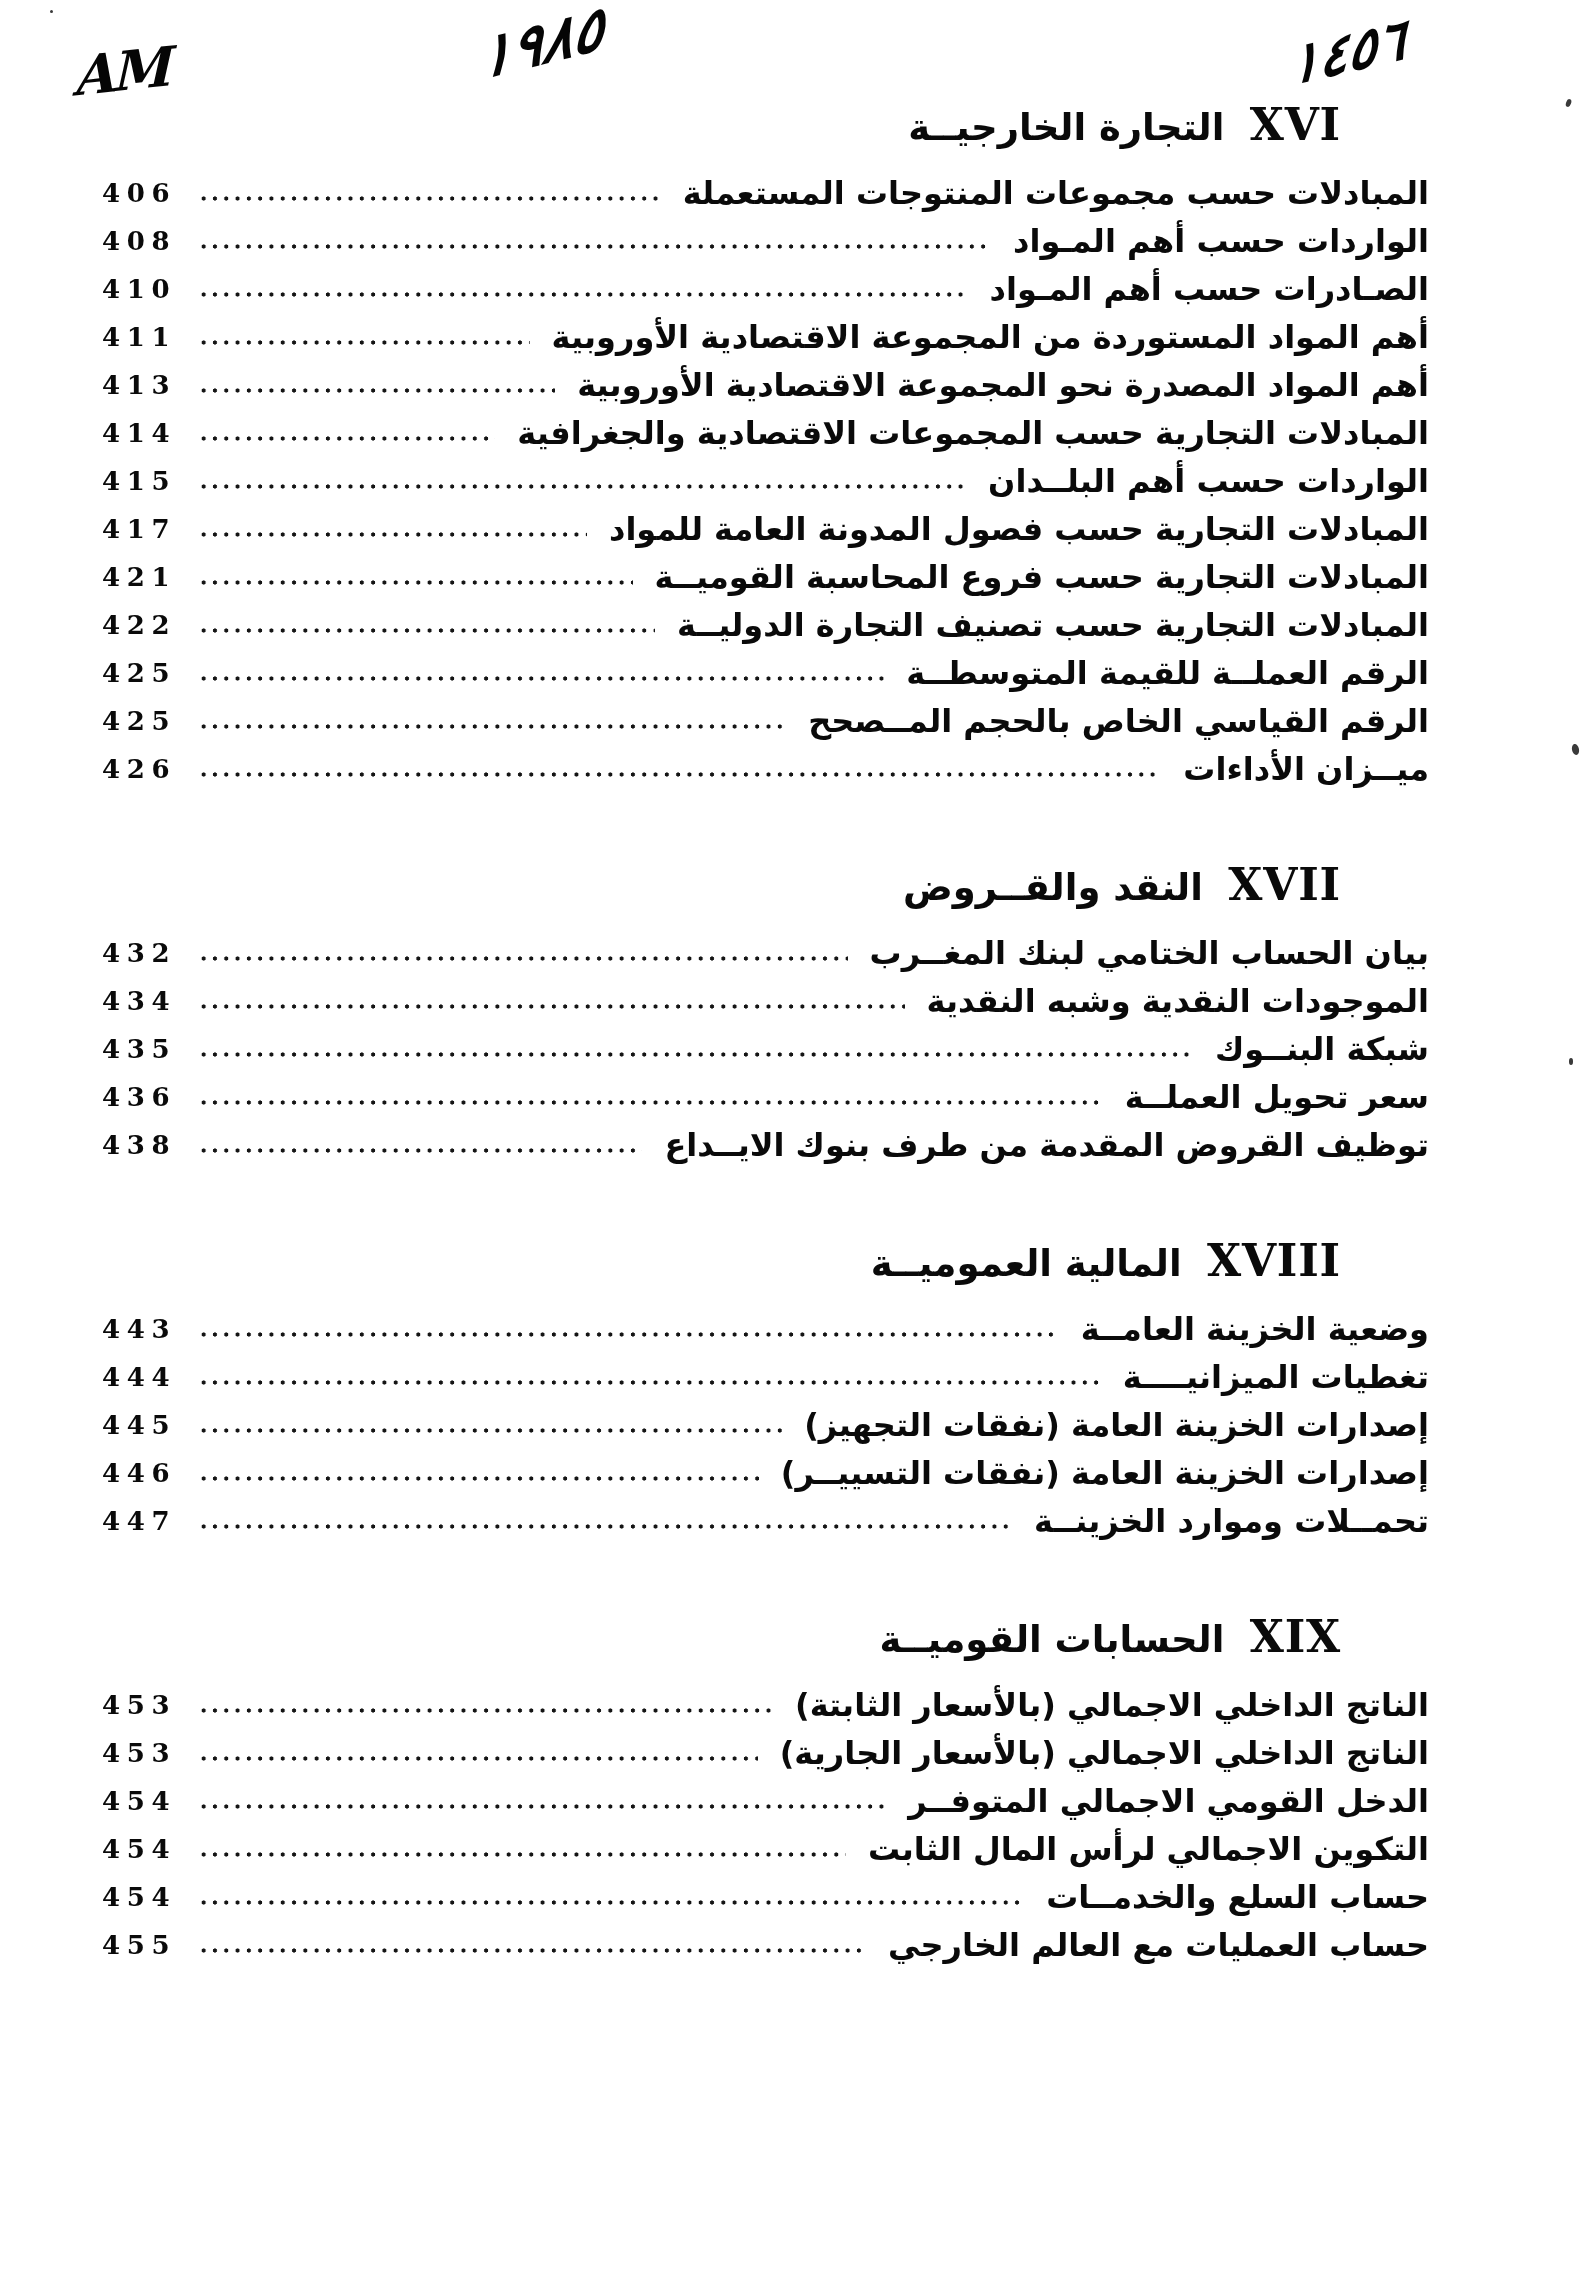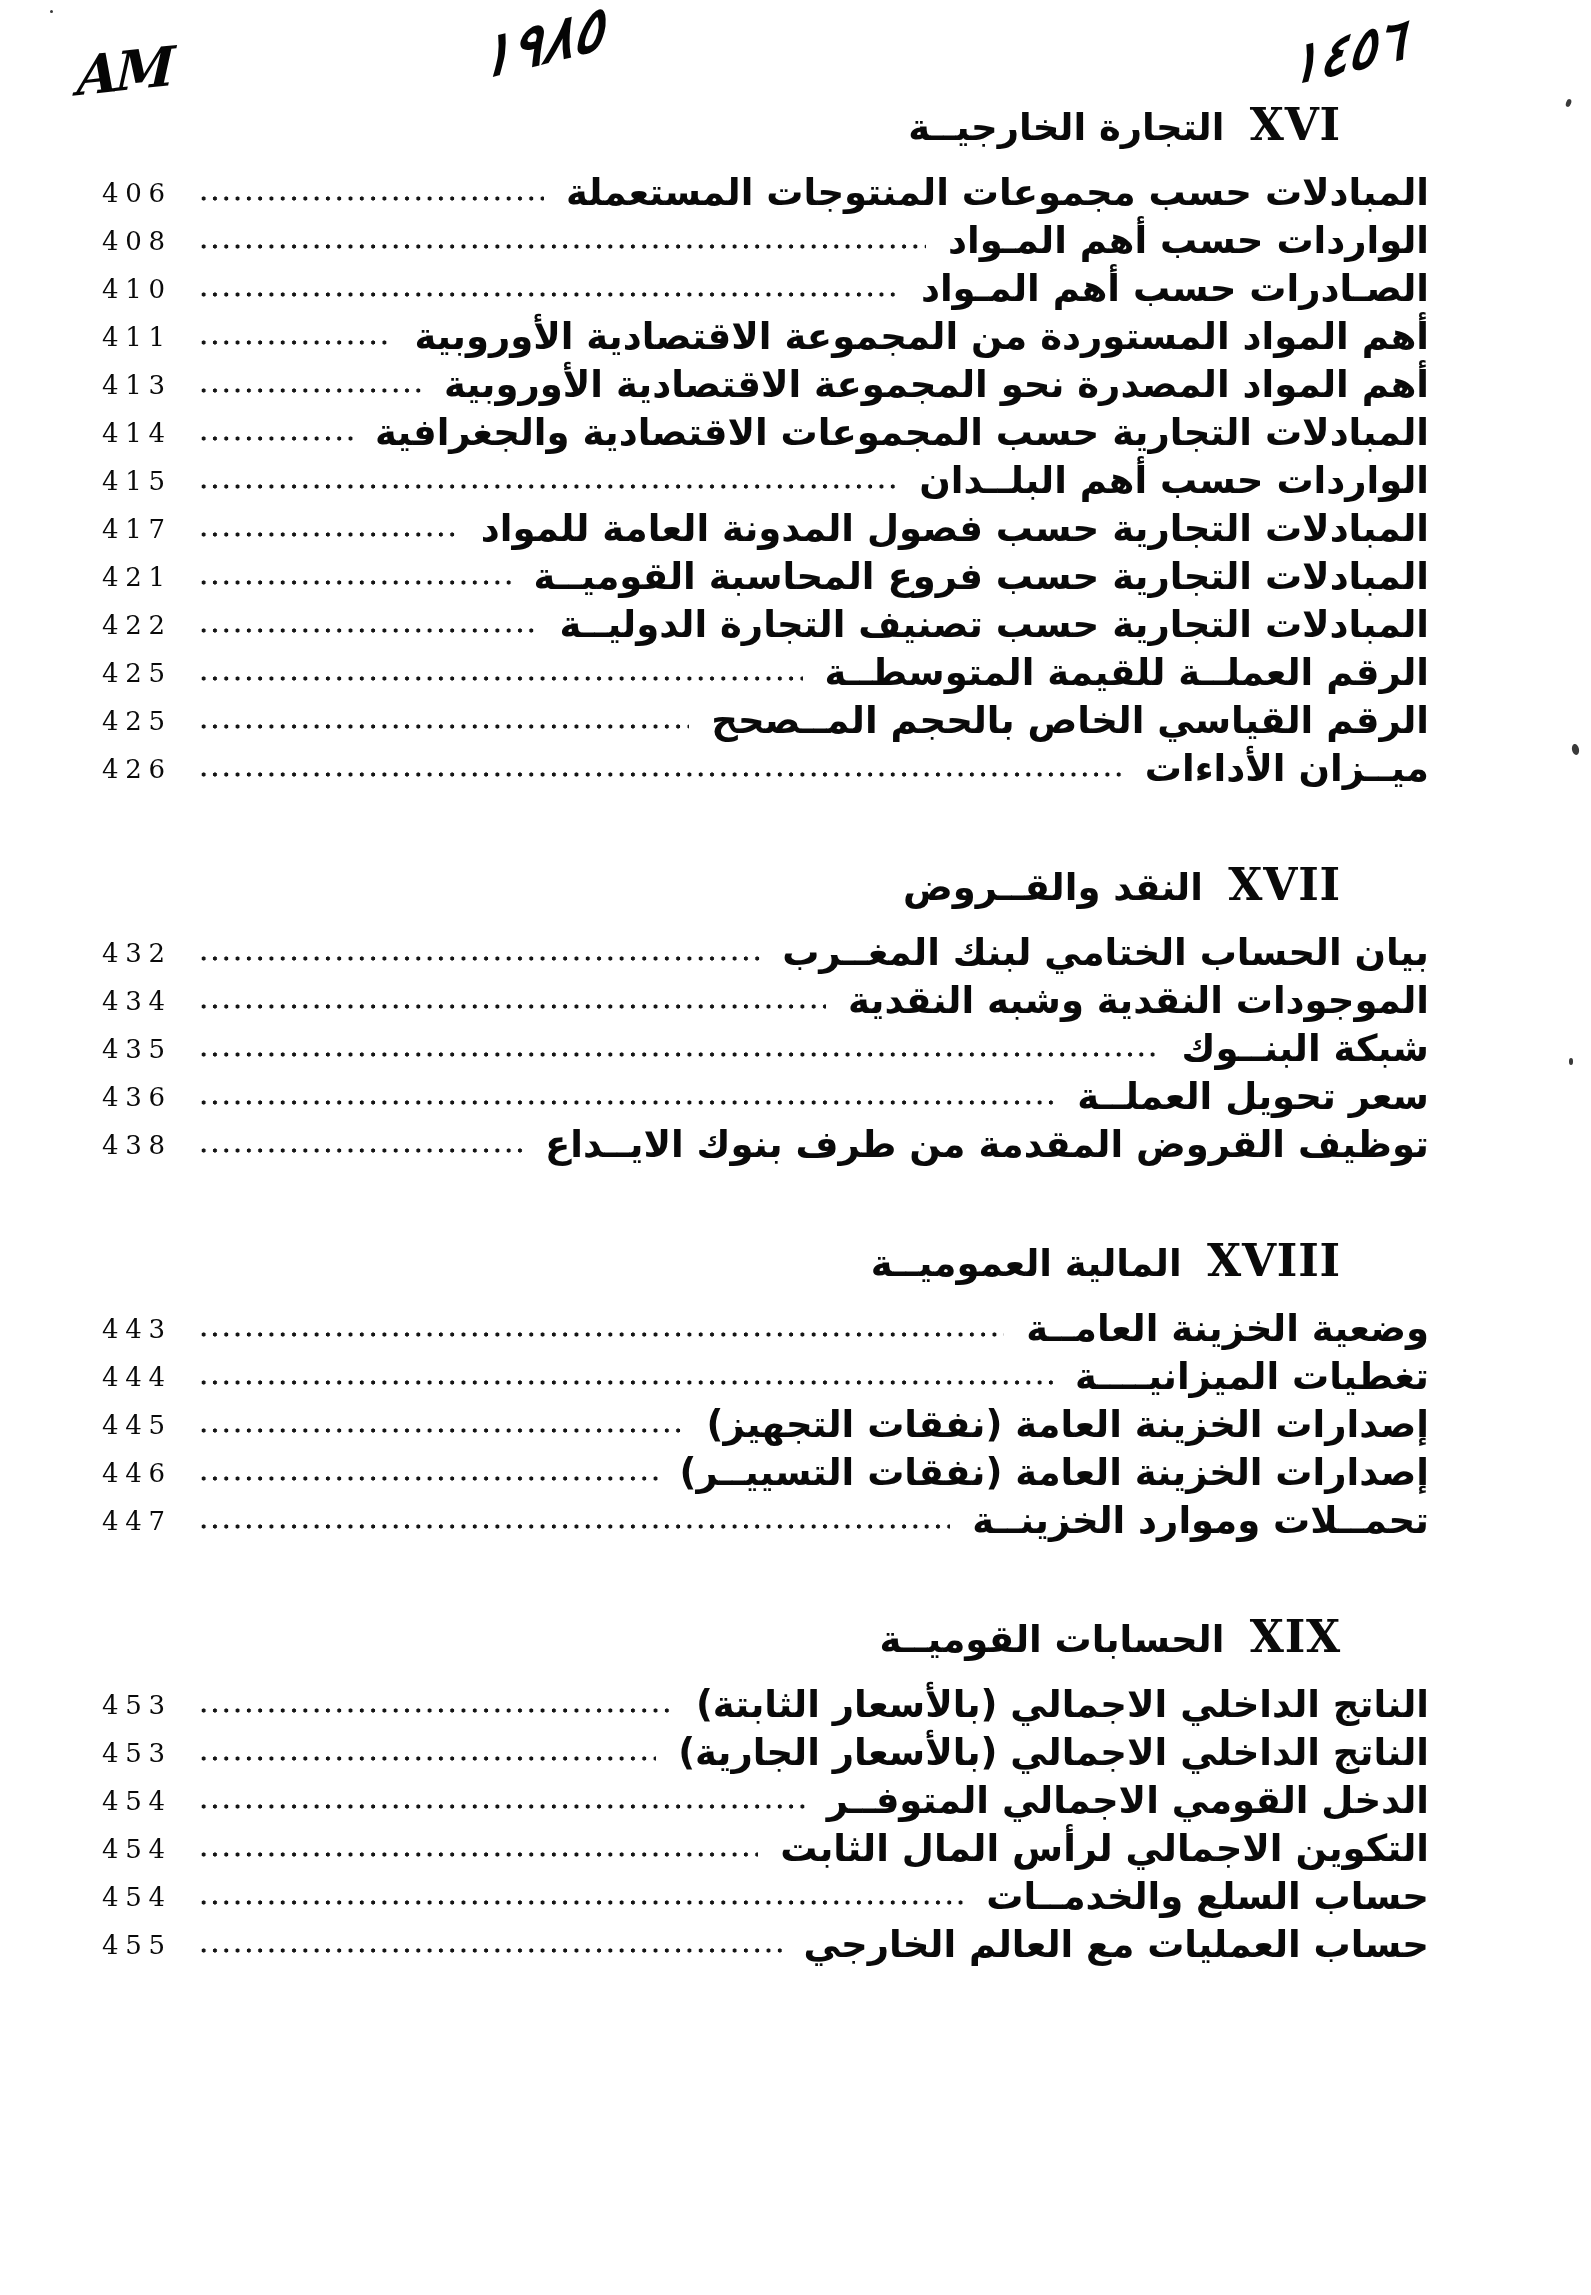--- a/index.html
+++ b/index.html
@@ -64,37 +64,37 @@
 
   .toc-row{
     display:flex;
     align-items:center;
     height:48px;
   }
   .pagenum{
     flex:0 0 91px;
     font-family:"DejaVu Serif", serif;
     font-size:26px;
-    font-weight:normal;
+    font-weight:bold;
     letter-spacing:6.7px;
     white-space:nowrap;
   }
   .leader{
     flex:1 1 auto;
     min-width:34px;
     align-self:stretch;
     margin:0 22px 0 5px;
     background-image:radial-gradient(circle, #141414 1.8px, rgba(0,0,0,0) 2.4px);
     background-size:11.3px 5px;
     background-repeat:repeat-x;
     background-position:left 62%;
   }
   .entry{
     direction:rtl;
-    font-size:37px;
+    font-size:32px;
     font-weight:bold;
     white-space:nowrap;
     line-height:1.2;
   }
 </style>
 </head>
 <body>
 
 <div class="page">
 

